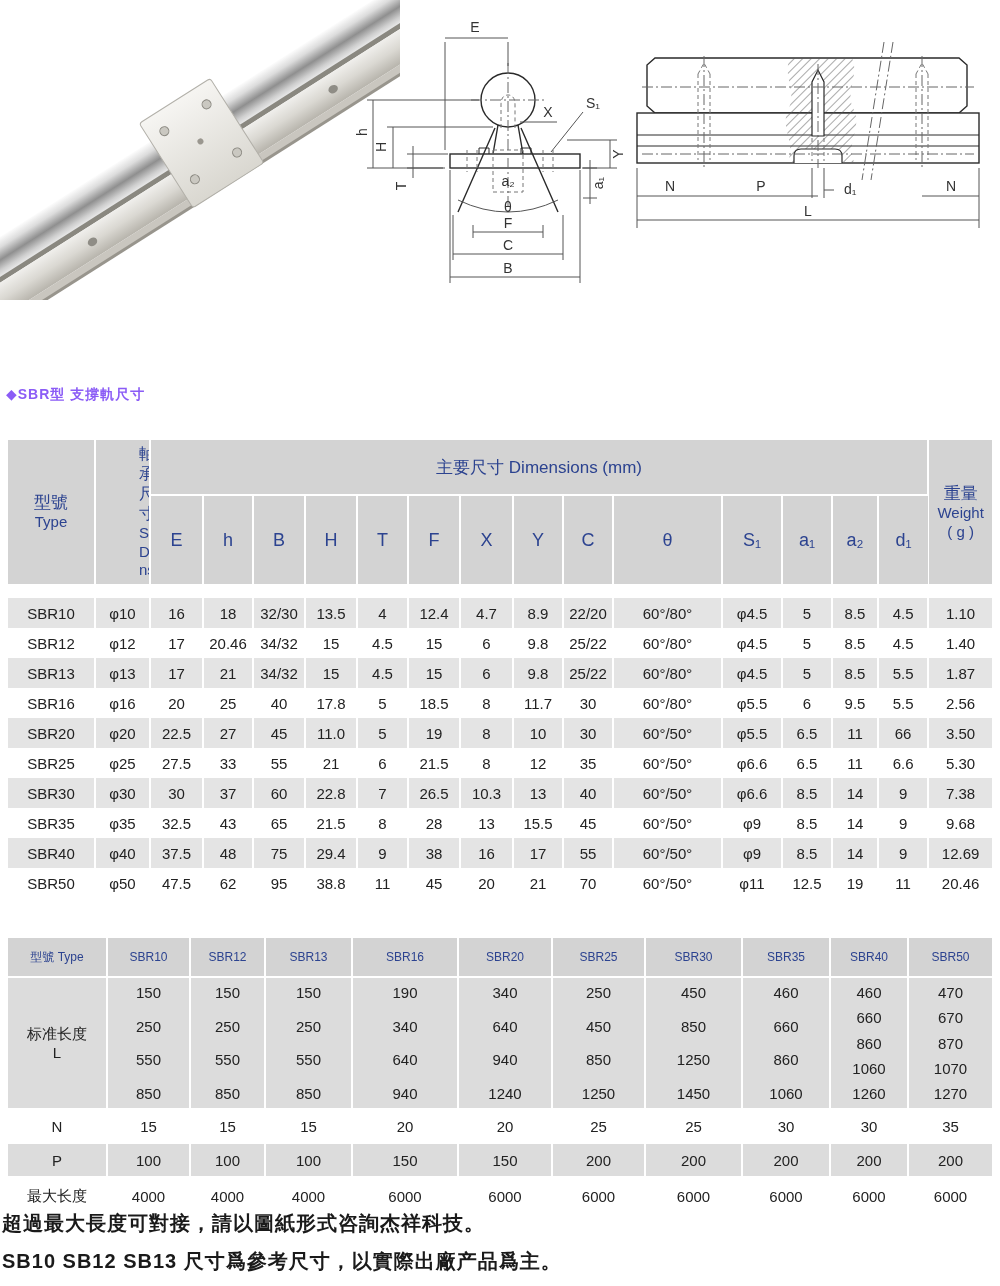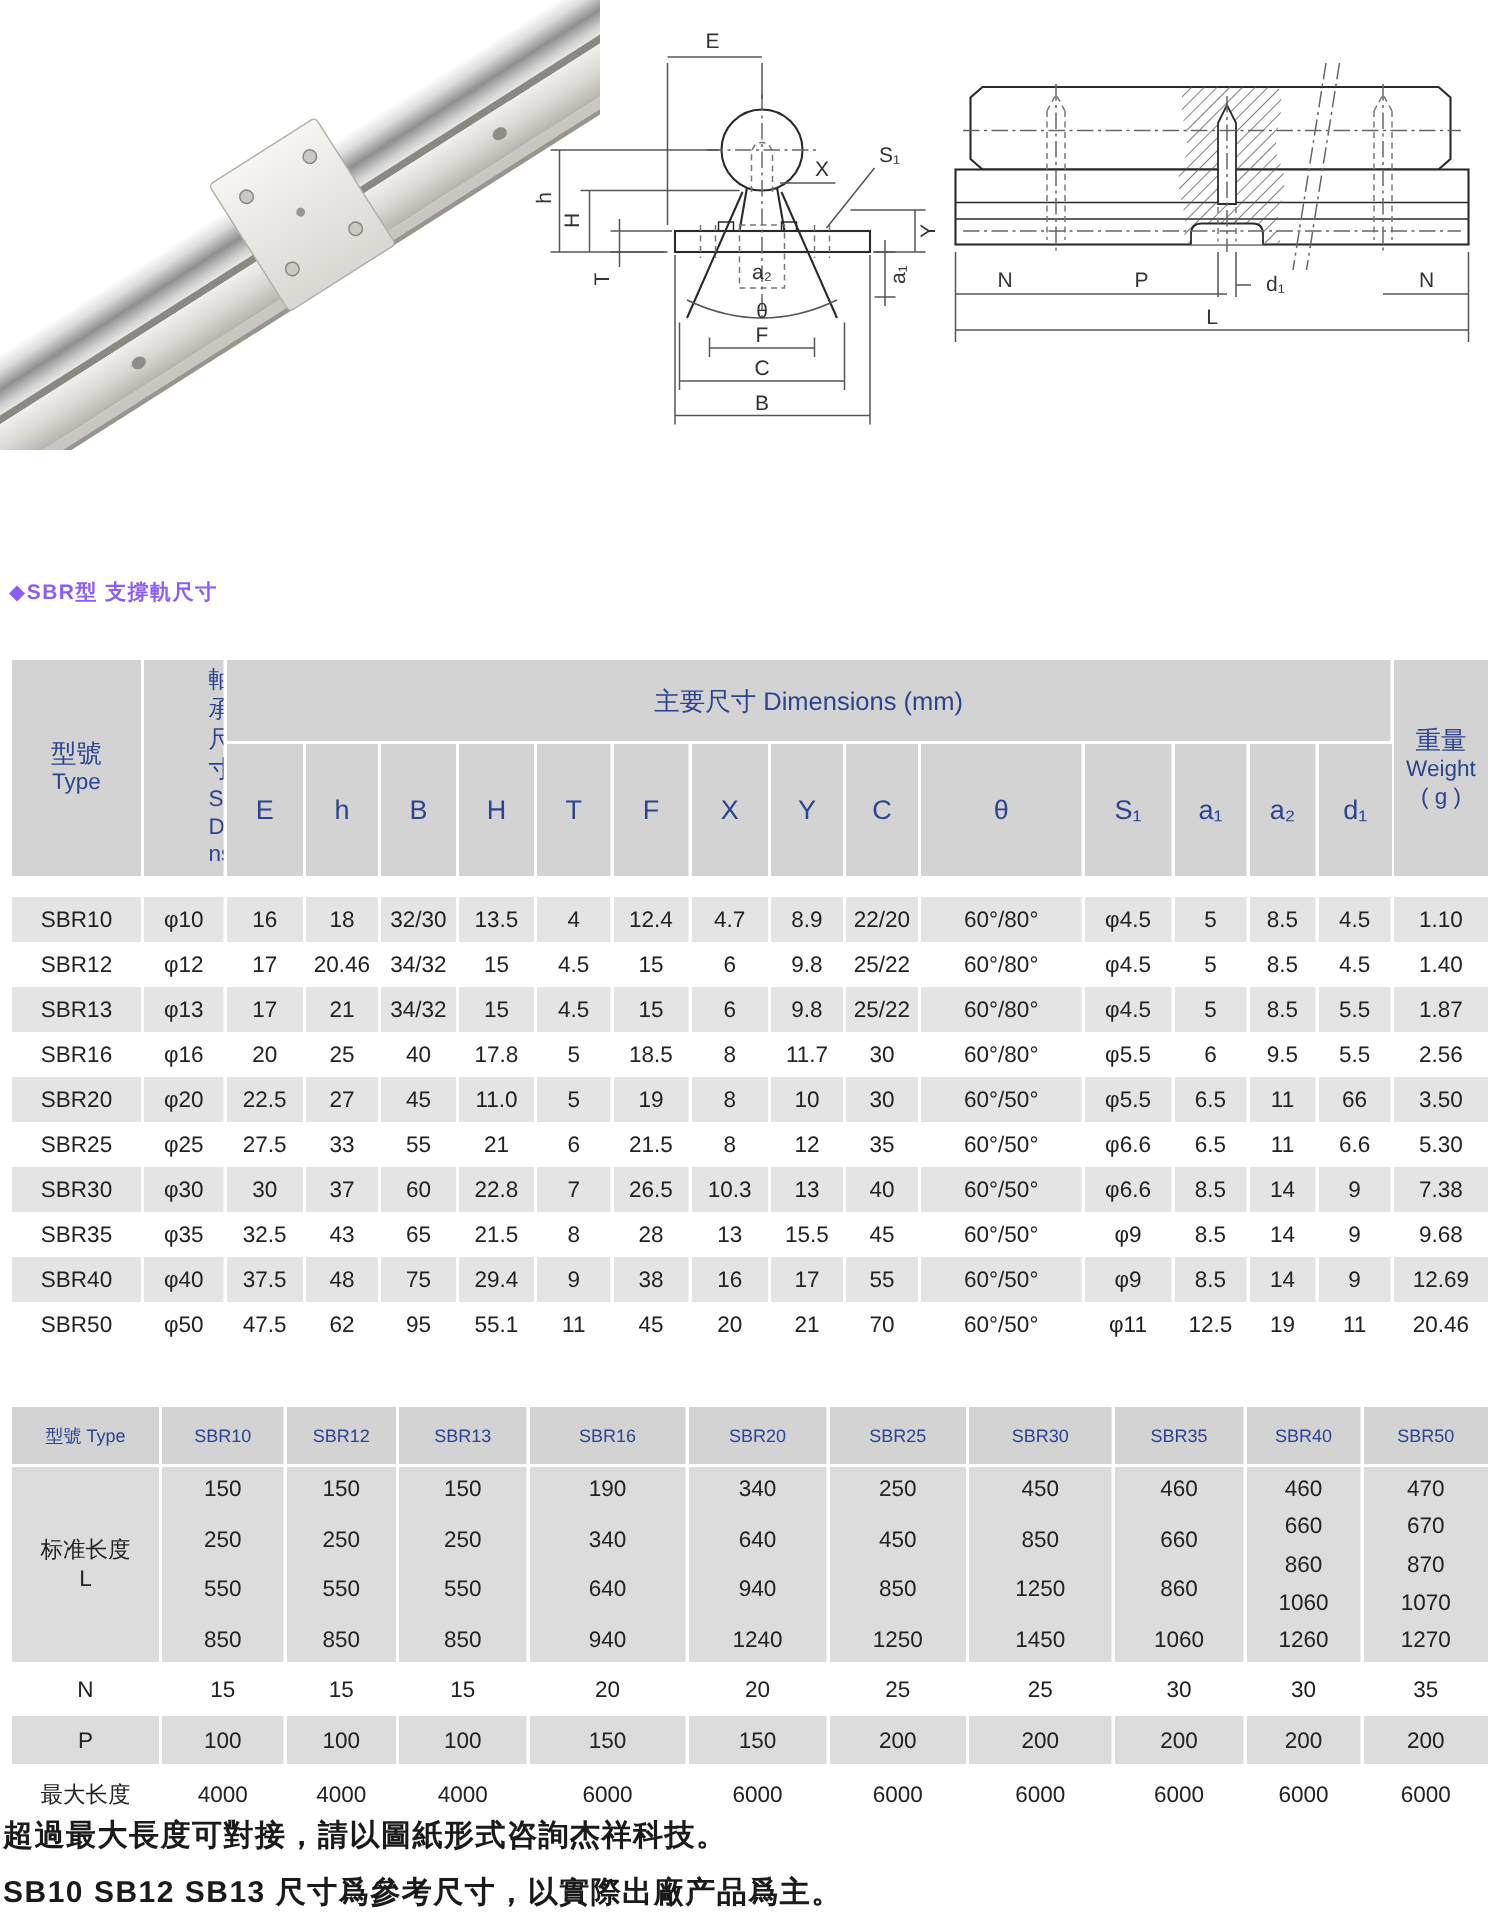--- a/index.html
+++ b/index.html
@@ -405,21 +405,21 @@
           <td>14</td>
           <td>9</td>
           <td>12.69</td>
         </tr>
         <tr class="row-white">
           <td>SBR50</td>
           <td>φ50</td>
           <td>47.5</td>
           <td>62</td>
           <td>95</td>
-          <td>55.1</td>
+          <td>38.8</td>
           <td>11</td>
           <td>45</td>
           <td>20</td>
           <td>21</td>
           <td>70</td>
           <td>60°/50°</td>
           <td>φ11</td>
           <td>12.5</td>
           <td>19</td>
           <td>11</td>

